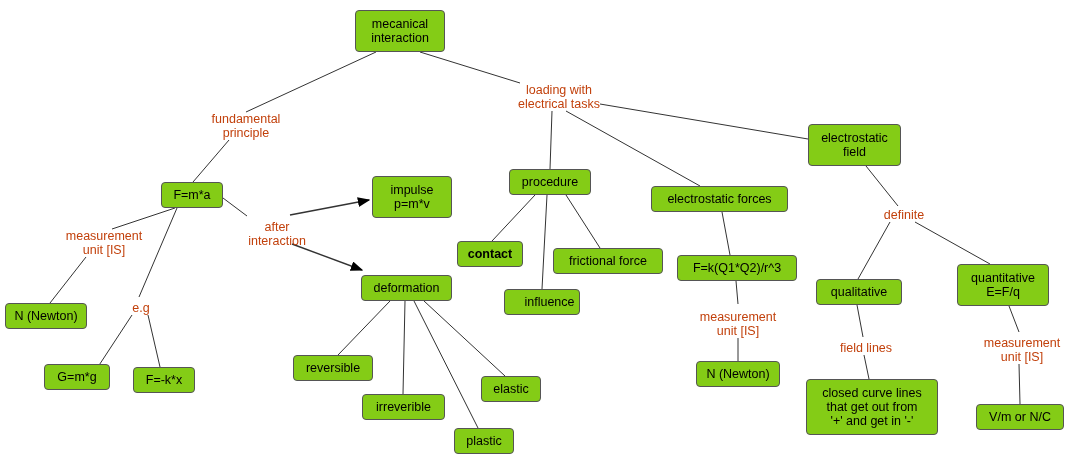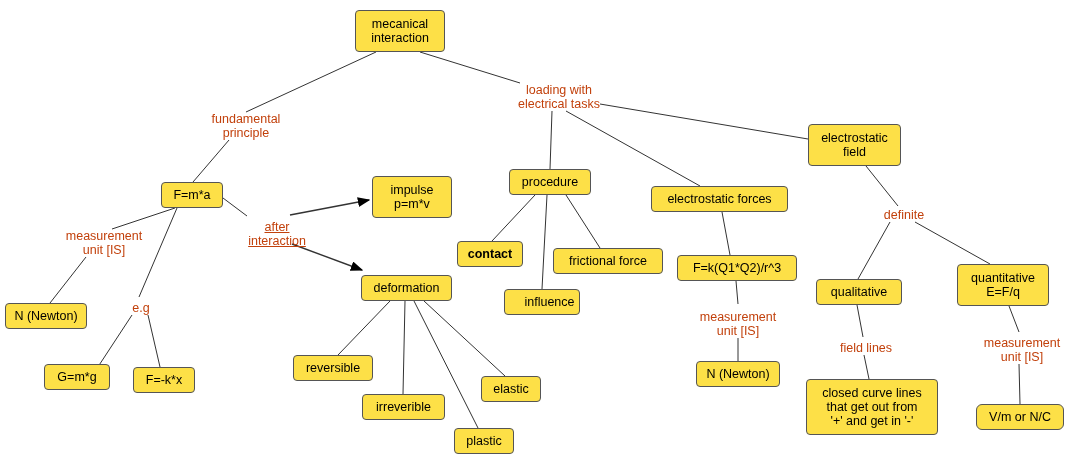--- a/index.html
+++ b/index.html
@@ -20,21 +20,21 @@
     left: 0;
     top: 0;
     width: 1079px;
     height: 458px;
   }
   .node {
     position: absolute;
     box-sizing: border-box;
     border: 1px solid #555555;
     border-radius: 4px;
-    background: #fde047;
+    background: #84cc16;
     color: #000000;
     font-size: 12.5px;
     line-height: 14px;
     text-align: center;
     display: flex;
     align-items: center;
     justify-content: center;
     white-space: pre;
     padding: 2px 5px;
   }
@@ -100,21 +100,21 @@
       </g>
   </svg>
   <div id="label-layer">
       <div class="label" style="left: 206px; top: 112px; width: 80px;">fundamental
 principle</div>
       <div class="label" style="left: 504px; top: 83px; width: 110px;">loading with
 electrical tasks</div>
       <div class="label" style="left: 58px; top: 229px; width: 92px;">measurement
 unit [IS]</div>
       <div class="label" style="left: 126px; top: 301px; width: 30px;">e.g</div>
-      <div class="label" style="left: 240px; top: 220px; width: 74px; text-decoration: underline;">after
+      <div class="label" style="left: 240px; top: 220px; width: 74px;">after
 interaction</div>
       <div class="label" style="left: 692px; top: 310px; width: 92px;">measurement
 unit [IS]</div>
       <div class="label" style="left: 878px; top: 208px; width: 52px;">definite</div>
       <div class="label" style="left: 831px; top: 341px; width: 70px;">field lines</div>
       <div class="label" style="left: 976px; top: 336px; width: 92px;">measurement
 unit [IS]</div>
     </div>
   <div id="node-layer">
       <div class="node" style="left: 355px; top: 10px; width: 90px; height: 42px;">mecanical
@@ -138,15 +138,15 @@
       <div class="node" style="left: 677px; top: 255px; width: 120px; height: 26px;">F=k(Q1*Q2)/r^3</div>
       <div class="node" style="left: 696px; top: 361px; width: 84px; height: 26px;">N (Newton)</div>
       <div class="node" style="left: 808px; top: 124px; width: 93px; height: 42px;">electrostatic
 field</div>
       <div class="node" style="left: 816px; top: 279px; width: 86px; height: 26px;">qualitative</div>
       <div class="node" style="left: 957px; top: 264px; width: 92px; height: 42px;">quantitative
 E=F/q</div>
       <div class="node" style="left: 806px; top: 379px; width: 132px; height: 56px;">closed curve lines
 that get out from
 '+' and get in '-'</div>
-      <div class="node" style="left: 976px; top: 404px; width: 88px; height: 26px; border-radius: 6px;">V/m or N/C</div>
+      <div class="node" style="left: 976px; top: 404px; width: 88px; height: 26px;">V/m or N/C</div>
     </div>
 </div>
 
 </body></html>

